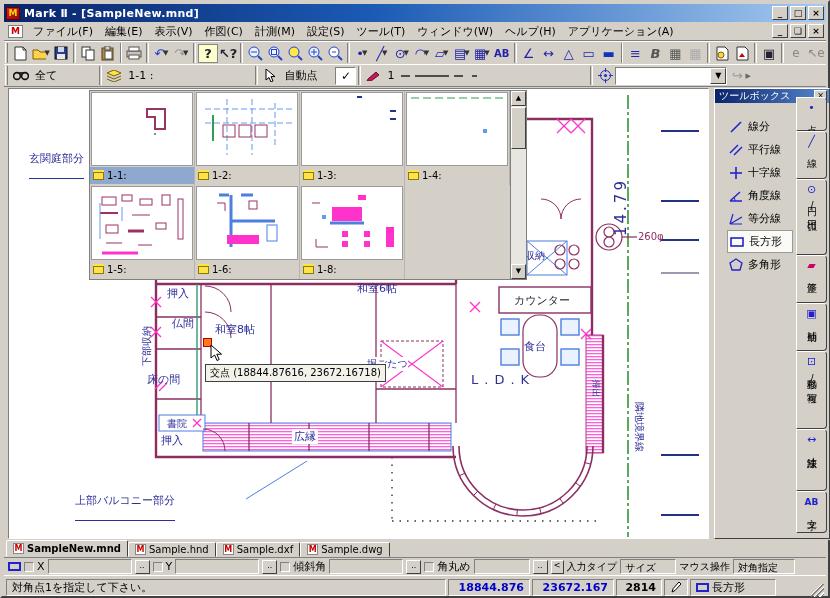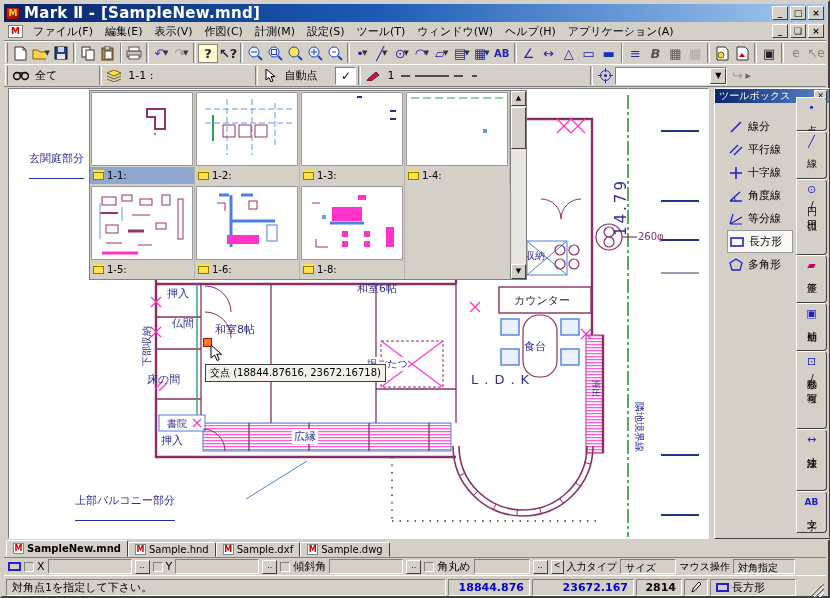--- a/index.html
+++ b/index.html
@@ -9,21 +9,21 @@
 
   
   .raised { border:1px solid; border-color:#fff #404040 #404040 #fff; background:#d4d0c8; }
   .tsep { width:3px; align-self:stretch; margin:1px 2px; border-left:1px solid #808080; border-right:1px solid #fff; }
   .grip { width:3px; align-self:stretch; margin:1px 3px 1px 1px; border-left:1px solid #fff; border-right:1px solid #808080; }
 
   
   .titlebar { position:absolute; left:2px; top:2px; right:2px; height:18px;
     background:linear-gradient(90deg,#0a246a,#1b5bb5 45%,#a6caf0); display:flex; align-items:center; padding:0 2px; }
   .title-ico { width:14px; height:13px; background:linear-gradient(135deg,#d22,#8a0c0c); border:1px solid #600; color:#ffd700; font-size:9px; font-weight:bold; text-align:center; line-height:11px; margin-right:4px; }
-  .title-txt { color:#fff; font-weight:bold; font-size:15px; letter-spacing:0.3px; flex:1; }
+  .title-txt { color:#fff; font-weight:bold; font-size:11px; letter-spacing:0.3px; flex:1; }
   .winbtns { display:flex; gap:2px; }
   .wbtn { width:16px; height:14px; font-size:9px; line-height:12px; text-align:center; font-weight:bold; color:#000; }
   .menubar { position:absolute; left:2px; top:20px; right:2px; height:19px; display:flex; align-items:center; border-bottom:1px solid #808080; box-shadow:0 1px 0 #fff; padding-left:2px; }
   .mdoc-ico { width:15px; height:13px; background:#fff; border:1px solid #808080; color:#c00; font-weight:bold; font-size:9px; text-align:center; line-height:11px; margin:0 4px 0 2px; }
   .mitem { padding:2px 6px; white-space:nowrap; }
   .menubar .winbtns { margin-left:auto; margin-right:2px; }
 
   
   .toolbar { position:absolute; left:2px; right:2px; display:flex; align-items:center; background:#d4d0c8; }
   .tb1 { top:40px; height:23px; border-bottom:1px solid #fff; }
@@ -737,21 +737,21 @@
     <span class="dots raised" style="width:13px">&lt;</span>
     <span style="font-size:10px">入力タイプ</span>
     <span class="ro" style="width:56px">サイズ</span>
     <span style="font-size:10px">マウス操作</span>
     <span class="ro" style="width:62px">対角指定</span>
   </div>
 
   <div class="statusbar">
     <div class="sb-panel" style="width:440px">対角点1を指定して下さい。</div>
     <div class="sb-panel coord" style="width:82px">18844.876</div>
-    <div class="sb-panel coord" style="width:102px">23672.167</div>
+    <div class="sb-panel coord" style="width:82px">23672.167</div>
     <div class="sb-panel" style="width:46px;font-weight:bold;justify-content:flex-end">2814</div>
     <div class="sb-panel" style="width:24px">
         <svg width="11" height="13">
           <path d="M2 11 L3.2 7.5 9 1 11 3 5 9.5 2 11 z" fill="#fff" stroke="#000"></path>
         </svg>
       </div>
     <div class="sb-panel" style="width:86px">
       <span class="recticon"></span>
       <span>長方形</span>
     </div>

